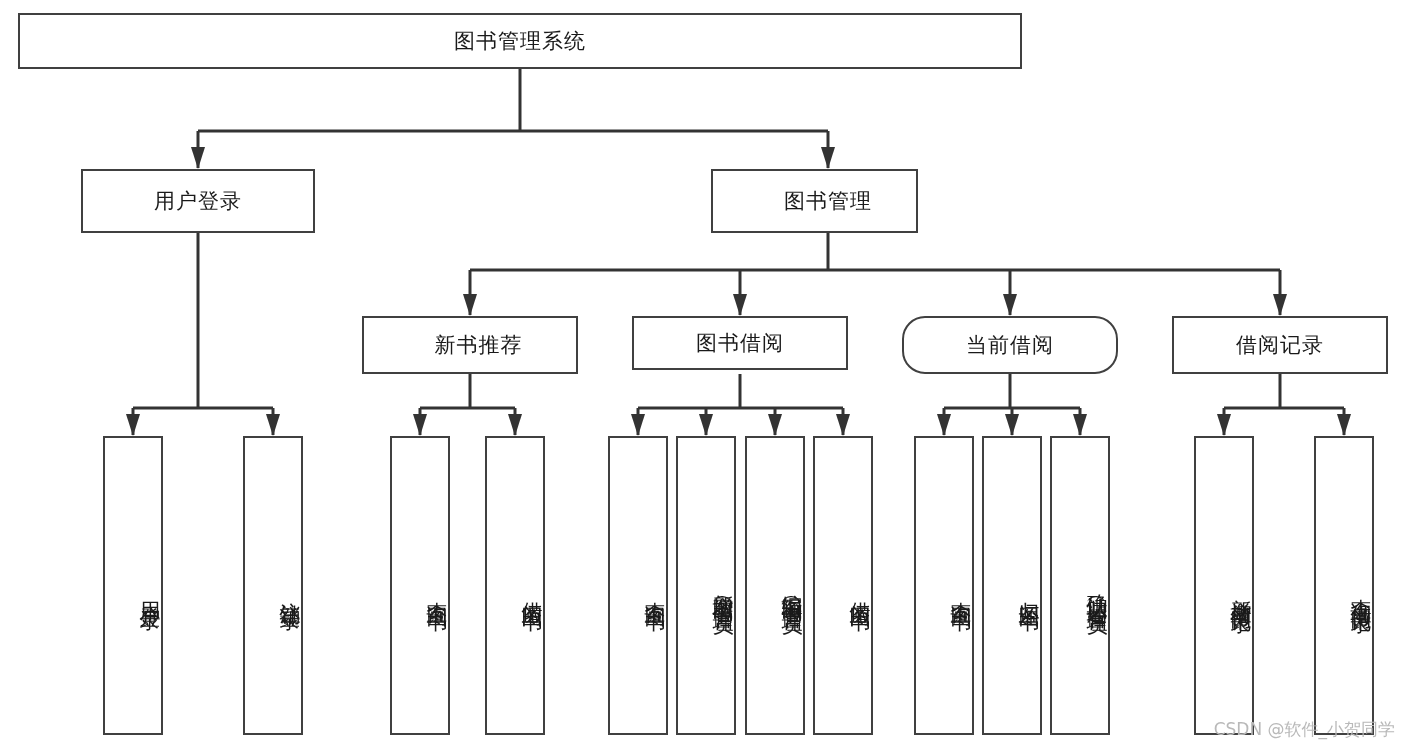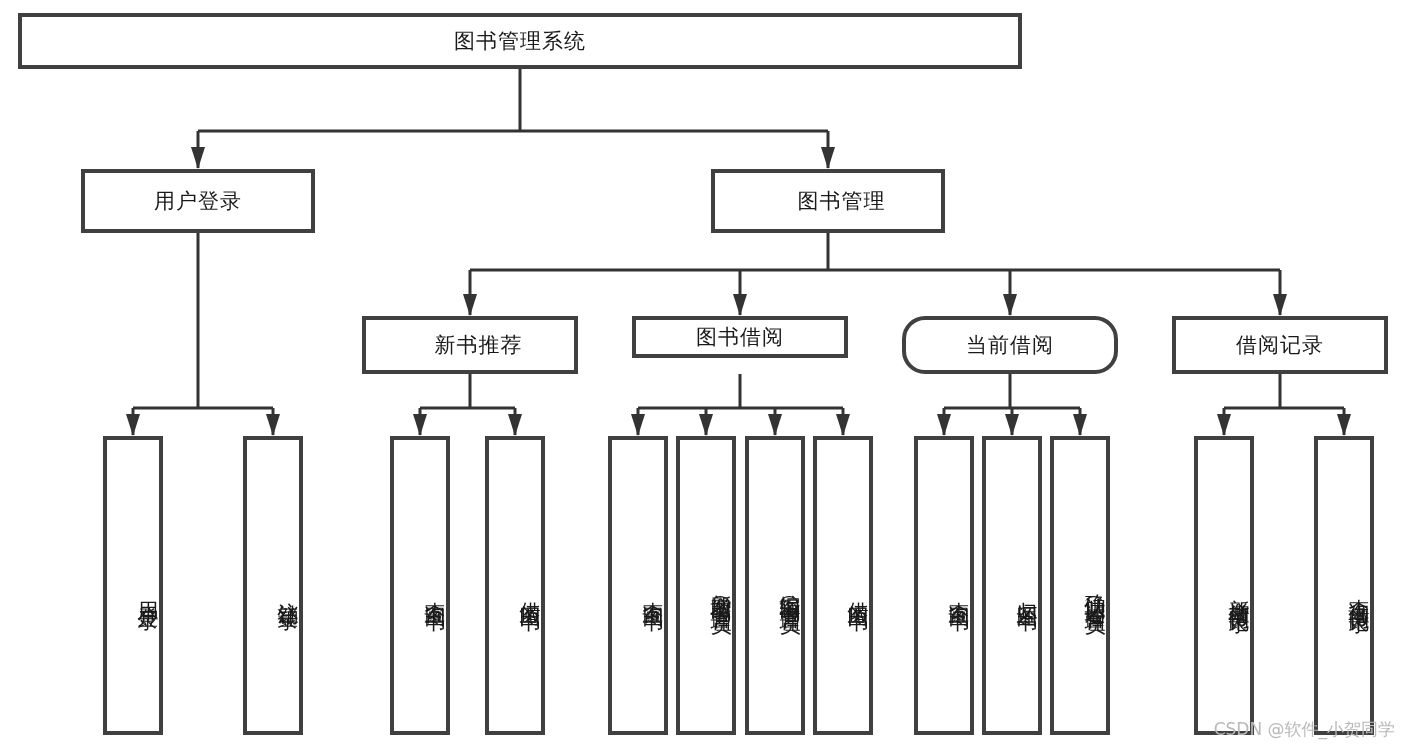--- a/index.html
+++ b/index.html
@@ -20,21 +20,21 @@
   #edges {
     position: absolute;
     left: 0;
     top: 0;
     width: 1405px;
     height: 747px;
   }
   .node {
     position: absolute;
     box-sizing: border-box;
-    border: 4px solid #404040;
+    border: 2px solid #404040;
     background: #ffffff;
     display: flex;
     align-items: center;
     justify-content: center;
     color: #1a1a1a;
   }
   .node.horiz {
     font-size: 21px;
     letter-spacing: 1px;
   }
@@ -134,27 +134,27 @@
       </g>
   </svg>
 
   <div id="nodes">
       <div class="node horiz" style="left: 18px; top: 13px; width: 1004px; height: 56px;">
         <span class="lbl">图书管理系统</span>
       </div>
       <div class="node horiz" style="left: 81px; top: 169px; width: 234px; height: 64px;">
         <span class="lbl">用户登录</span>
       </div>
-      <div class="node horiz" style="left: 711px; top: 169px; width: 234px; height: 64px; padding-left: 27px;">
+      <div class="node horiz" style="left: 711px; top: 169px; width: 207px; height: 64px; padding-left: 27px;">
         <span class="lbl">图书管理</span>
       </div>
       <div class="node horiz" style="left: 362px; top: 316px; width: 216px; height: 58px; padding-left: 17px;">
         <span class="lbl">新书推荐</span>
       </div>
-      <div class="node horiz" style="left: 632px; top: 316px; width: 216px; height: 42px;">
+      <div class="node horiz" style="left: 632px; top: 316px; width: 216px; height: 54px;">
         <span class="lbl">图书借阅</span>
       </div>
       <div class="node horiz" style="left: 902px; top: 316px; width: 216px; height: 58px; border-radius: 23px;">
         <span class="lbl">当前借阅</span>
       </div>
       <div class="node horiz" style="left: 1172px; top: 316px; width: 216px; height: 58px;">
         <span class="lbl">借阅记录</span>
       </div>
       <div class="node vert" style="left: 103px; top: 436px; width: 60px; height: 299px;">
         <span class="lbl">用户登录</span>

